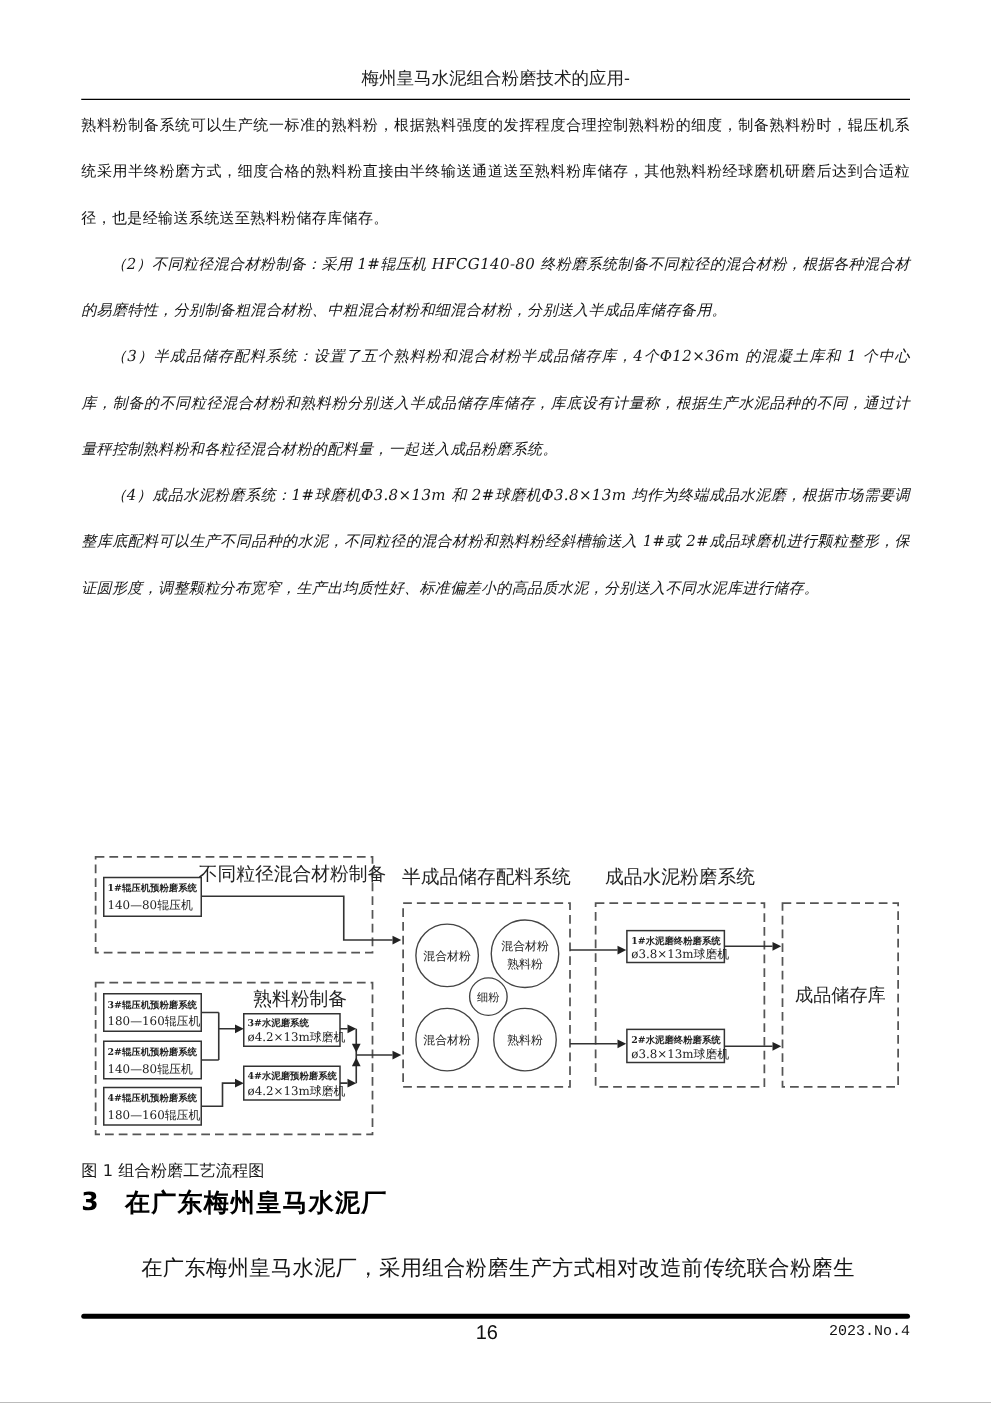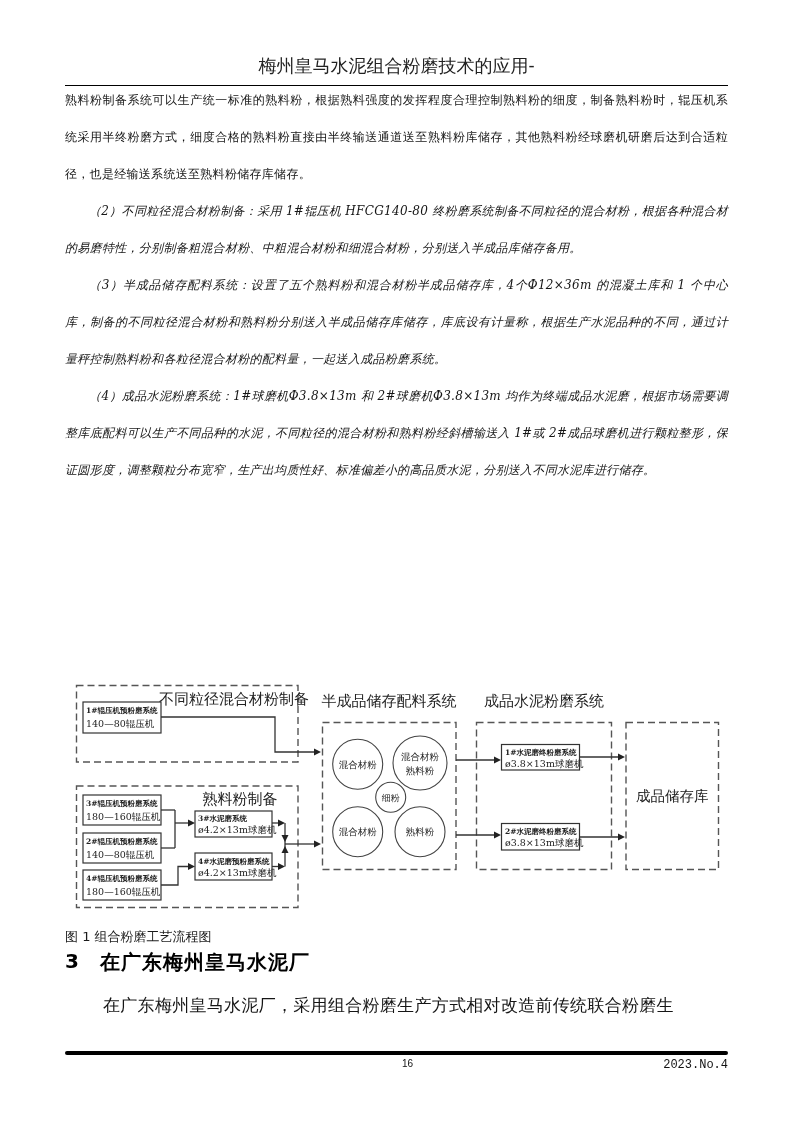--- a/index.html
+++ b/index.html
@@ -4,21 +4,21 @@
 <style>
   html,body{margin:0;padding:0;background:#888;}
   .page{
     position:relative;width:793px;height:1122px;margin:0 auto;
     background:#ffffff;overflow:hidden;
     font-family:"DejaVu Serif","Liberation Serif",serif;color:#111;
   }
   
   .header{
     position:absolute;top:54px;left:65px;width:663px;
-    text-align:center;font-size:18px;color:#222;
+    text-align:center;font-size:14px;color:#222;
     padding-bottom:7px;border-bottom:1.5px solid #000;
   }
   
   .bodytext{position:absolute;top:82px;left:65px;width:663px;}
   .bodytext p{
     margin:0;font-size:12px;line-height:37px;text-align:justify;
     letter-spacing:0.3px;color:#151515;
   }
   .bodytext p.ind{text-indent:2em;font-style:italic;}
   
@@ -42,26 +42,26 @@
     font-size:13px;color:#1a1a1a;
   }
   
   .secheading{
     position:absolute;top:949px;left:65px;
     font-family:"DejaVu Sans","Liberation Sans",sans-serif;
     font-size:20px;font-weight:bold;color:#000;
     display:flex;gap:20px;letter-spacing:1px;
   }
   .secpara{position:absolute;top:983px;left:65px;width:663px;}
-  .secpara p{margin:4px;font-size:17px;line-height:37px;text-align:justify;text-indent:2em;letter-spacing:0.3px;color:#151515;}
+  .secpara p{margin:14px;font-size:17px;line-height:37px;text-align:justify;text-indent:2em;letter-spacing:0.3px;color:#151515;}
   
   .footrule{position:absolute;top:1051px;left:65px;width:663px;height:3.5px;background:#000;border-radius:2px;}
   .pagenum{
-    position:absolute;top:1058px;left:76px;width:663px;text-align:center;
-    font-family:"Liberation Sans","DejaVu Sans",sans-serif;font-size:10px;color:#111;
+    position:absolute;top:1058px;left:58px;width:663px;text-align:center;
+    font-family:"Liberation Sans","DejaVu Sans",sans-serif;font-size:16px;color:#111;
   }
   .issue{
     position:absolute;top:1058px;right:65px;
     font-family:Liberation Mono, monospace;font-size:12px;color:#111;
   }
 </style>
 </head>
 <body>
 
 <div class="page">

